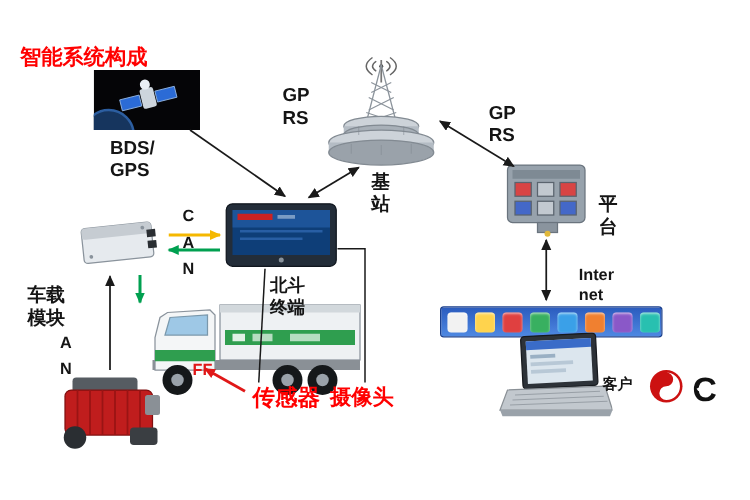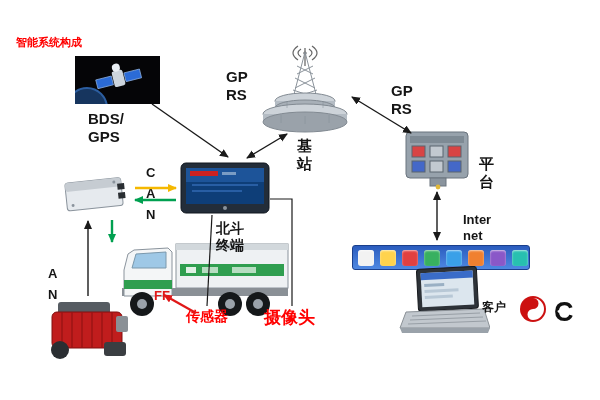--- a/index.html
+++ b/index.html
@@ -174,21 +174,21 @@
     </svg>
   </div>
 
   <div class="abs" style="left:550px;top:296px;width:36px;height:30px">
     <svg width="36" height="30" viewBox="0 0 36 30">
       <text x="4" y="25" font-size="27" font-weight="bold" fill="#111">C</text>
       <path d="M8,16 q5,-4 10,0 q5,4 10,0" stroke="#ffffff" stroke-width="2.4" fill="none"></path>
     </svg>
   </div>
 
-  <div class="label red" style="left:16px;top:36px;font-size:11px">智能系统构成</div>
+  <div class="label red" style="left:16px;top:36px;font-size:17px">智能系统构成</div>
 
   <div class="label" style="left:88px;top:110px;width:72px;text-align:left;font-size:15px">BDS/
 GPS</div>
 
   <div class="label" style="left:226px;top:68px;font-size:15px">GP
 RS</div>
 
   <div class="label" style="left:391px;top:82px;font-size:15px">GP
 RS</div>
 
@@ -198,25 +198,27 @@
   <div class="label" style="left:479px;top:155px;font-size:15px;text-align:center">平
 台</div>
 
   <div class="label" style="left:204px;top:220px;width:52px;text-align:center;font-size:14px">北斗
 终端</div>
 
   <div class="label" style="left:146px;top:163px;font-size:13px;line-height:1.6;text-align:center">C
 A
 N</div>
 
+  <div class="label" style="left:22px;top:228px;font-size:15px">车载
+模块</div>
 
   <div class="label" style="left:48px;top:264px;font-size:13px;line-height:1.6">A
 N</div>
 
-  <div class="label red" style="left:186px;top:308px;font-size:14px">传感器</div>
+  <div class="label red" style="left:202px;top:308px;font-size:18px">传感器</div>
 
   <div class="label red" style="left:264px;top:308px;font-size:17px">摄像头</div>
 
   <div class="label" style="left:463px;top:212px;font-size:13px">Inter
 net</div>
 
   <div class="label" style="left:482px;top:300px;font-size:12px">客户</div>
 
   <svg class="connectors" width="600" height="400" viewBox="0 0 600 400">
     <defs>

